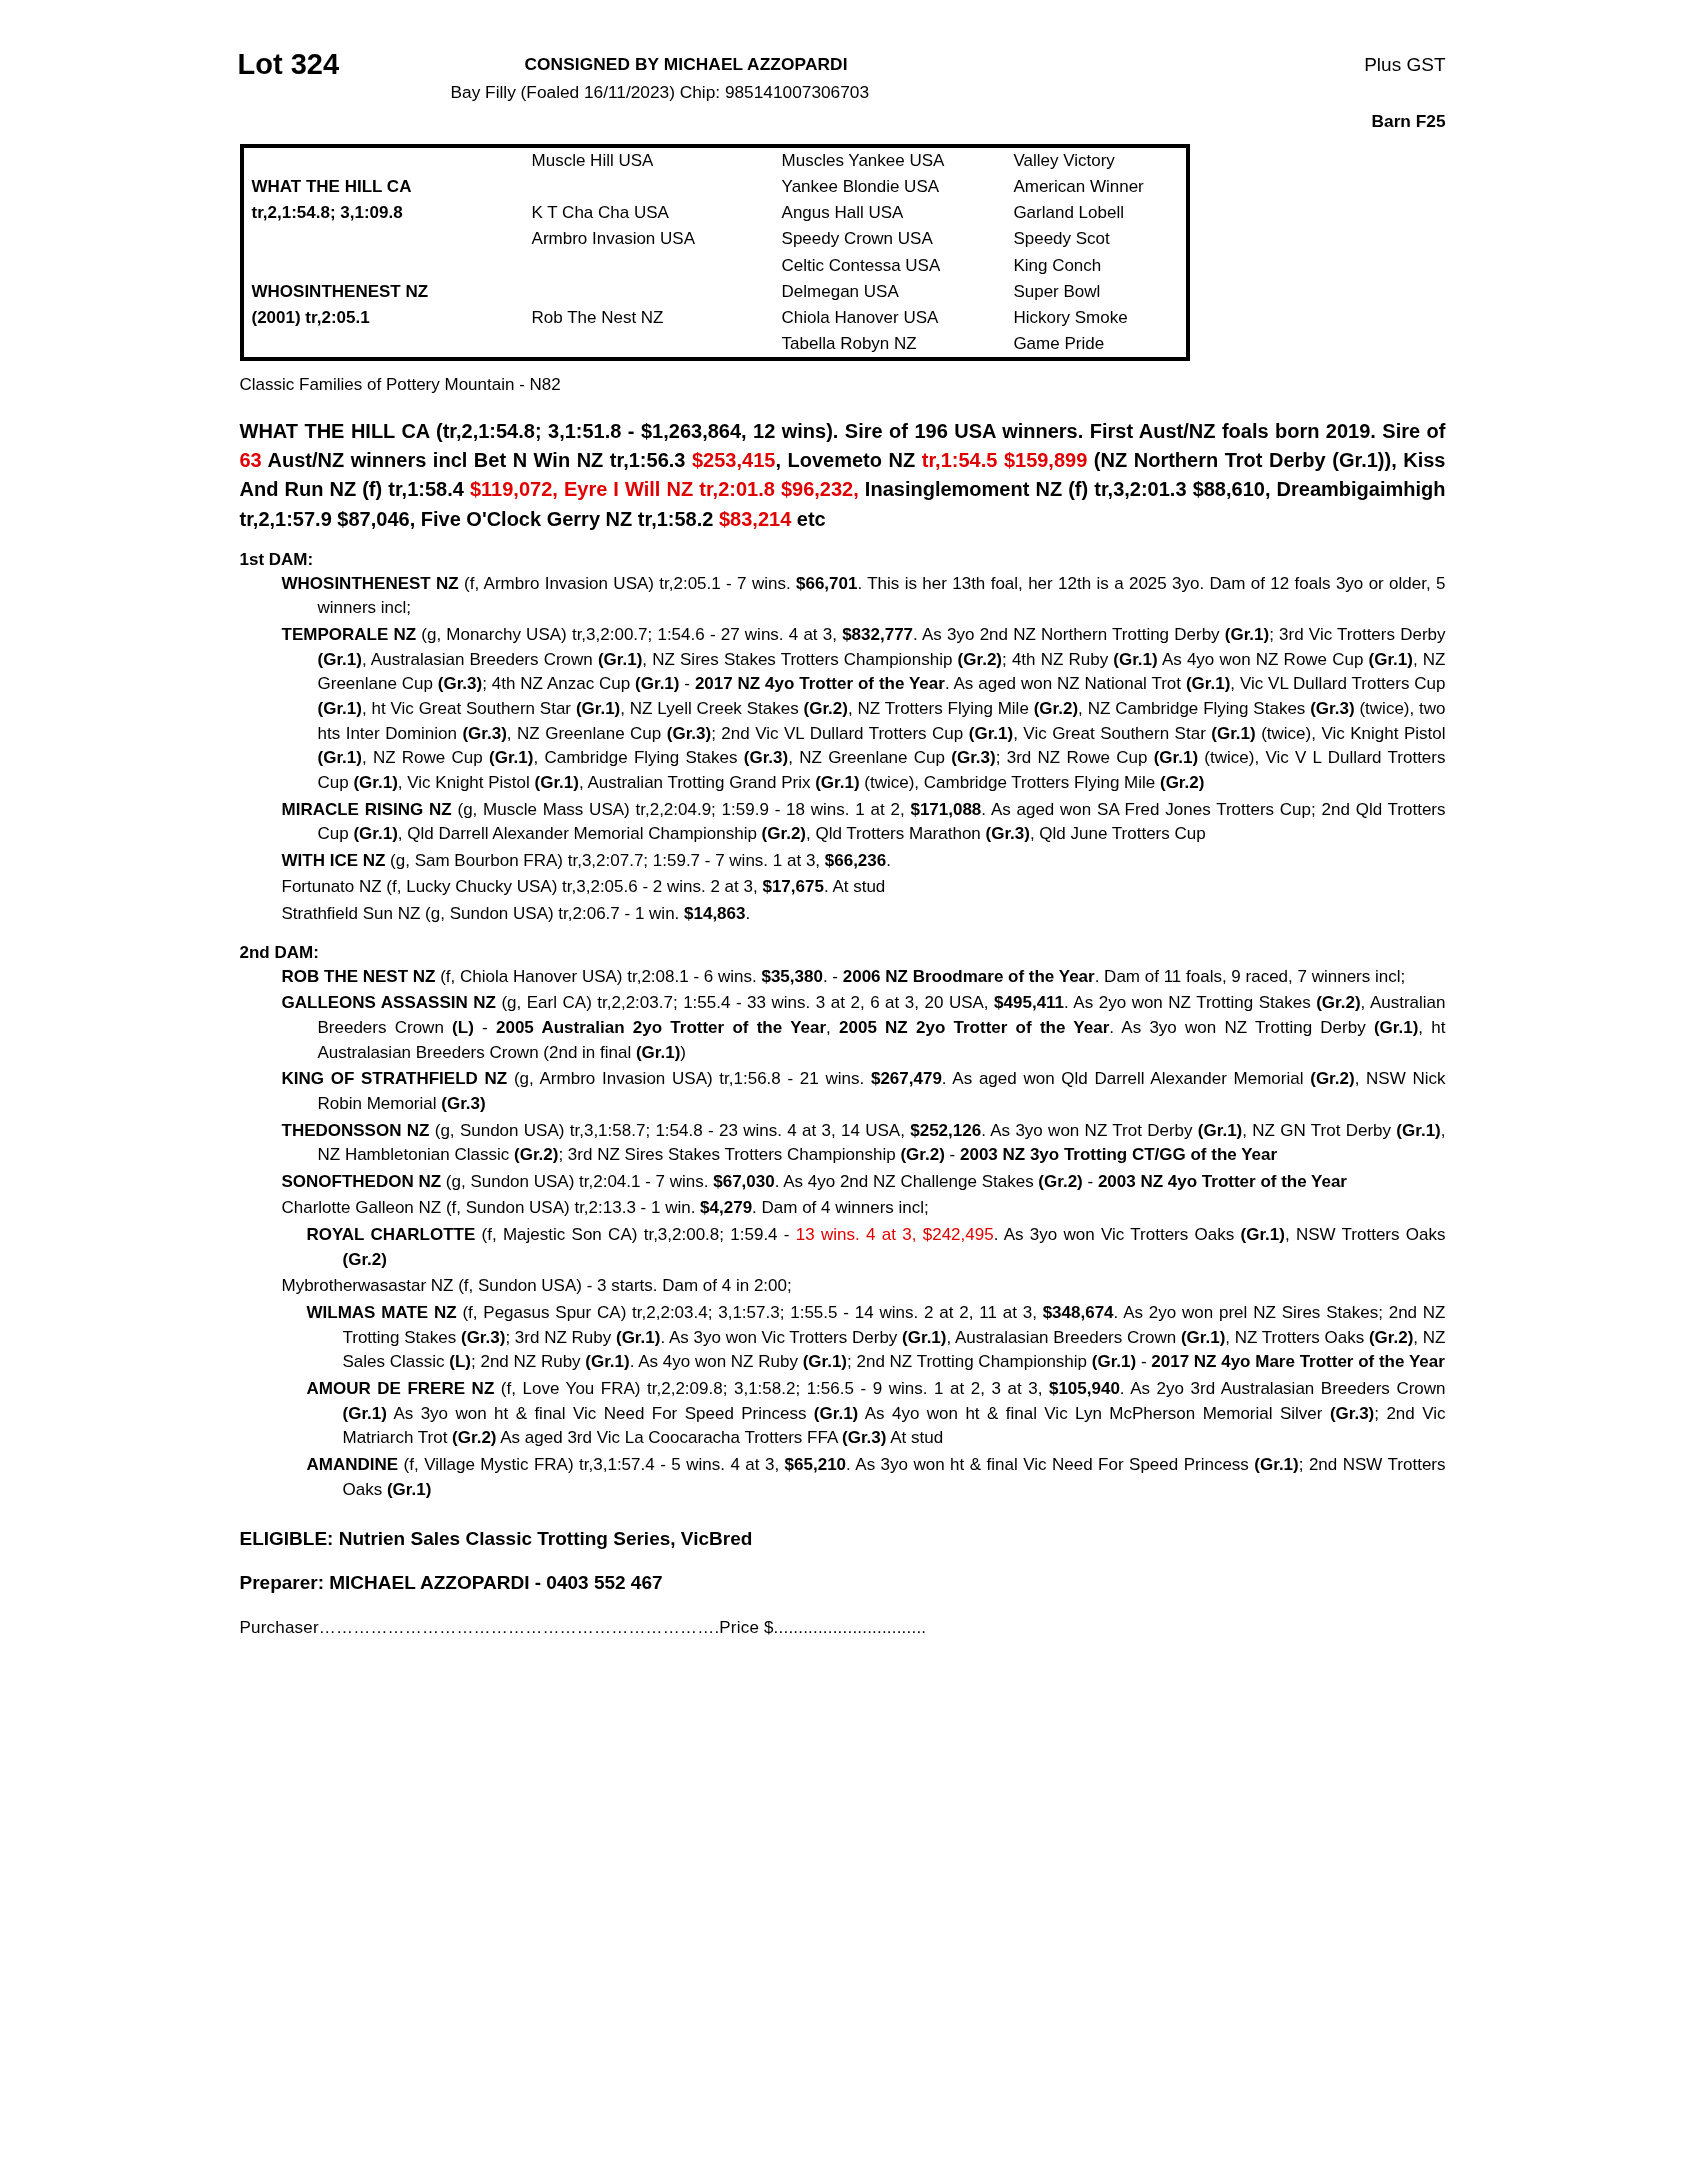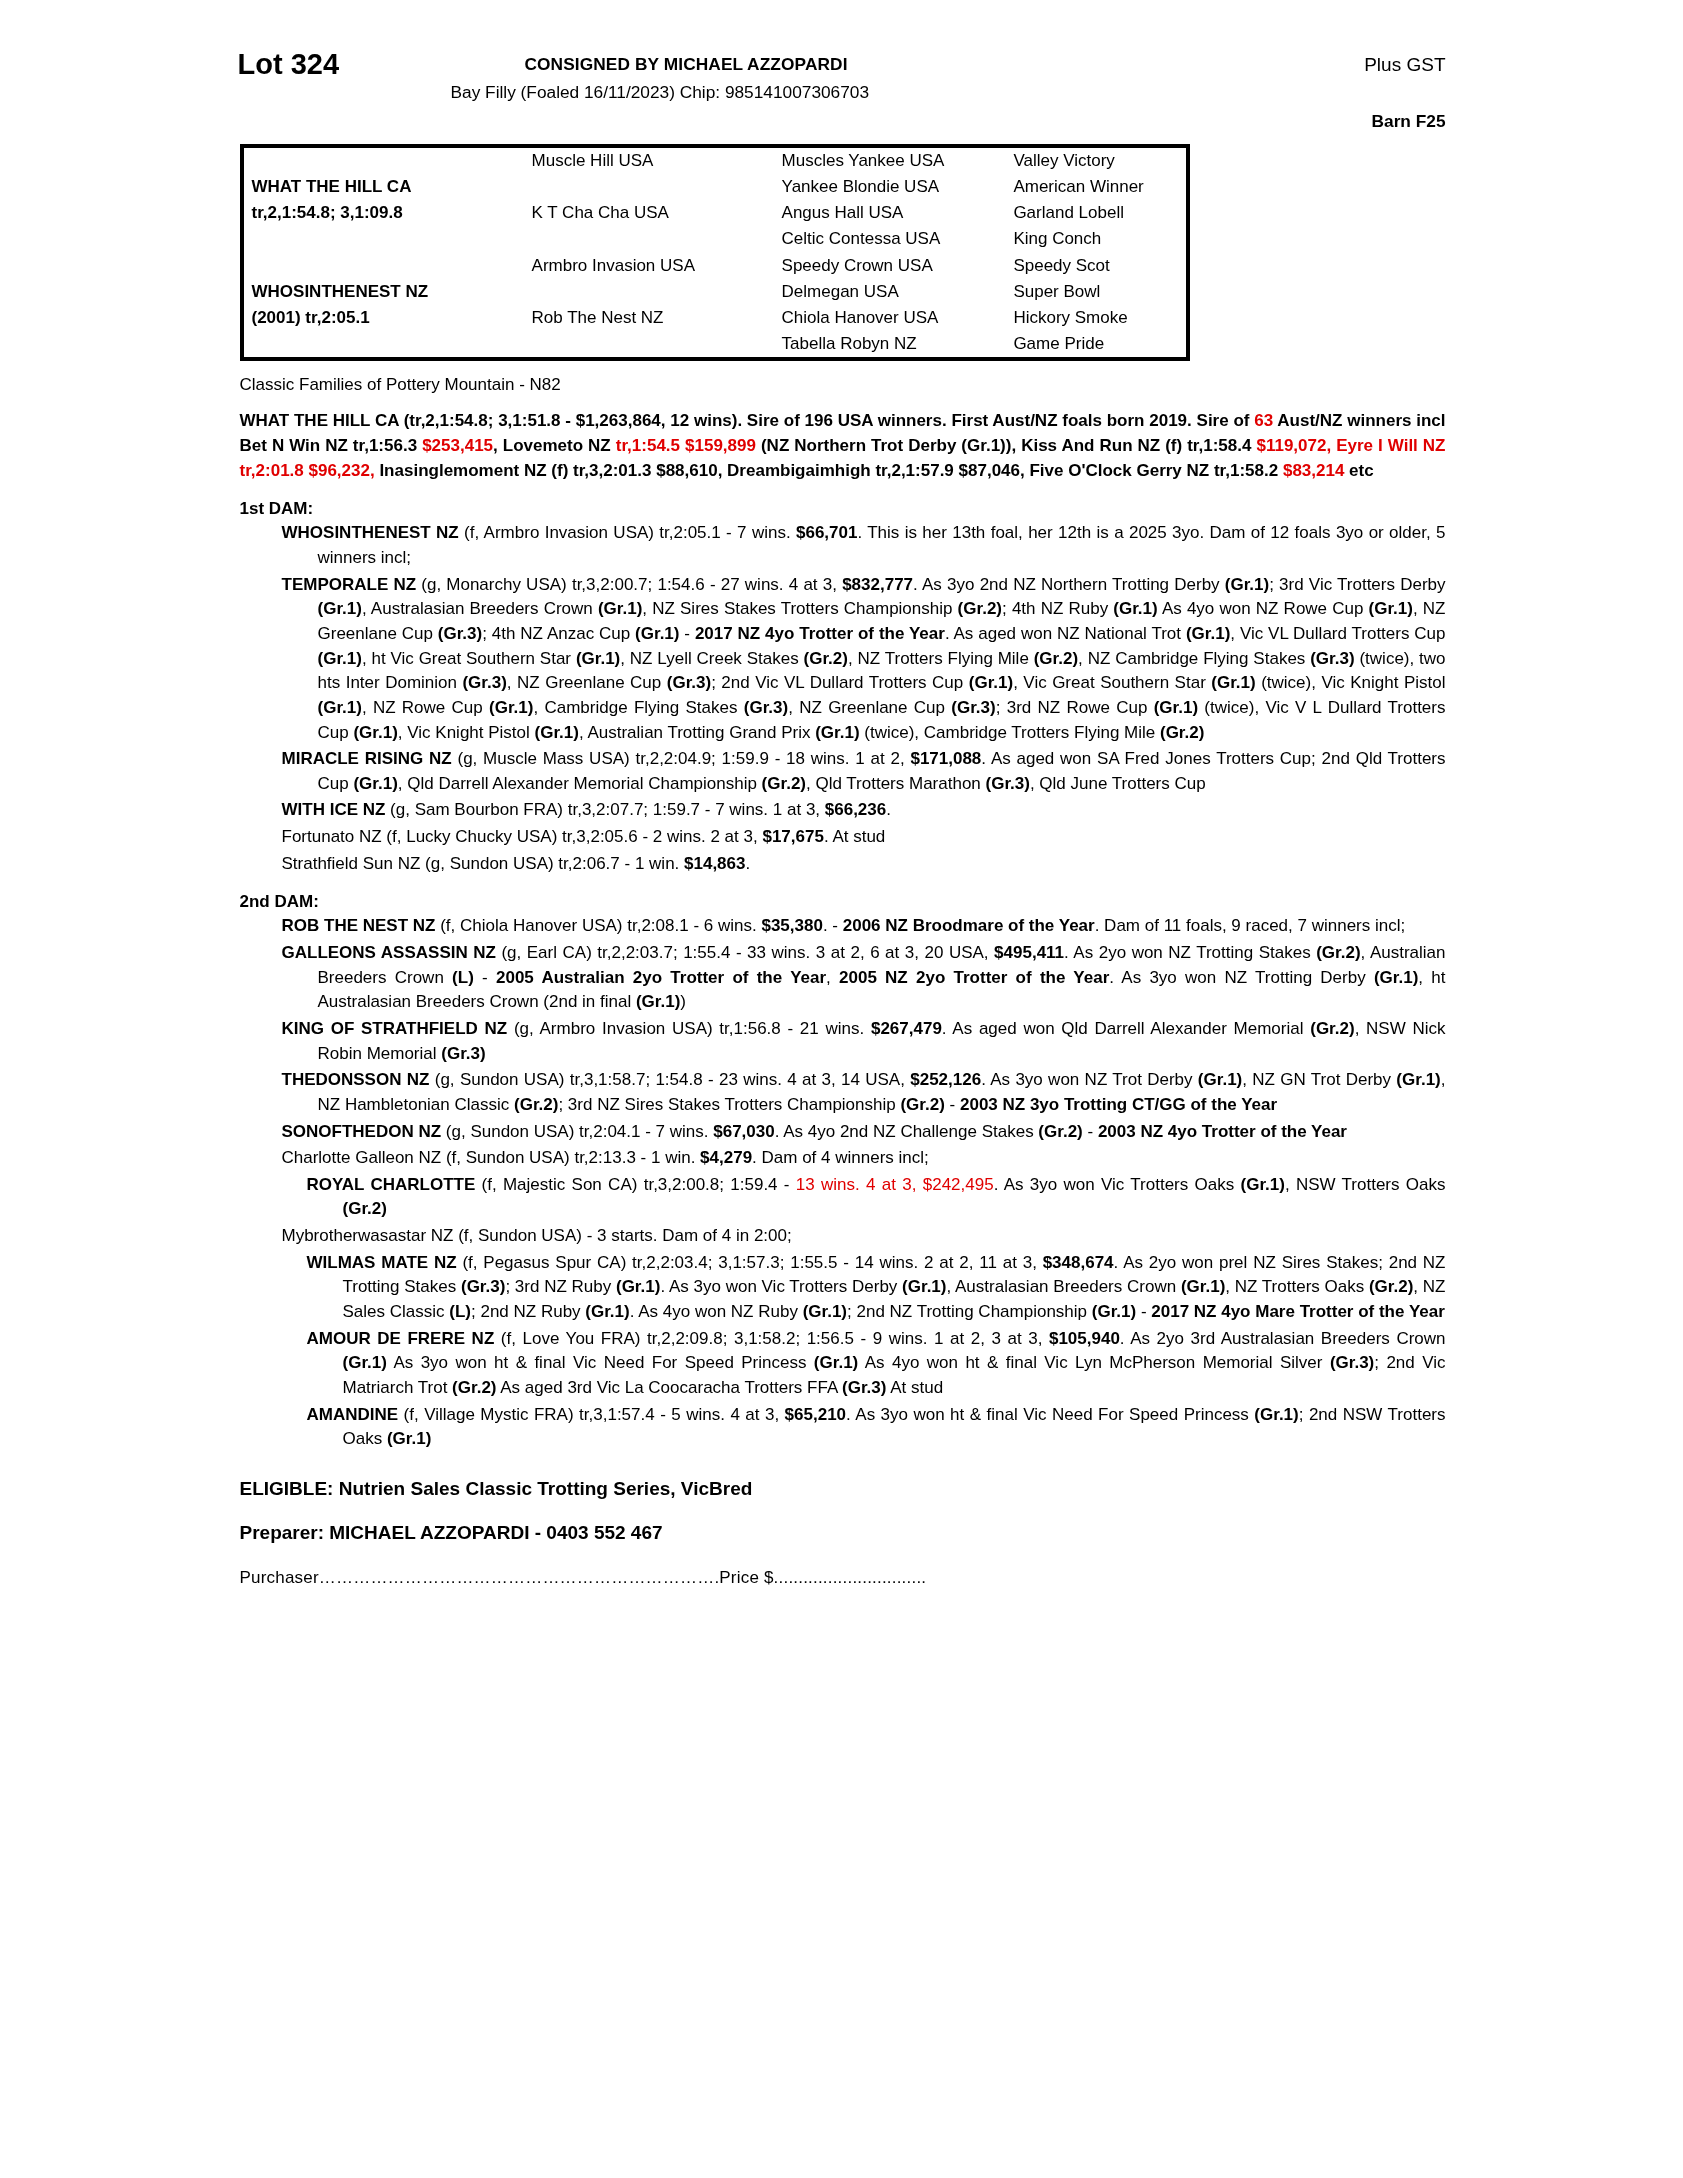--- a/index.html
+++ b/index.html
@@ -89,24 +89,24 @@
   td.c3 { width: 243px; }
   td.c4 { width: 183px; }
   .bold { font-weight: bold; }
   
   .classic {
     margin-top: 14px;
     font-size: 17px;
     padding-left: 2px;
   }
   .para {
-    font-size: 17px;
+    font-size: 20px;
     line-height: 1.46;
     text-align: justify;
-    margin-top: 14px;
+    margin-top: 22px;
     padding-left: 2px;
   }
   .para.sire {
     font-weight: bold;
   }
   .red { color: #e00000; }
   .dam-head {
     font-size: 17px;
     font-weight: bold;
     margin-top: 16px;
@@ -182,29 +182,29 @@
           <td class="c4">American Winner</td>
         </tr>
         <tr>
           <td class="c1 bold">tr,2,1:54.8; 3,1:09.8</td>
           <td class="c2">K T Cha Cha USA</td>
           <td class="c3">Angus Hall USA</td>
           <td class="c4">Garland Lobell</td>
         </tr>
         <tr>
           <td class="c1"></td>
-          <td class="c2"></td>
-          <td class="c3">Celtic Contessa USA</td>
-          <td class="c4">King Conch</td>
-        </tr>
-        <tr>
-          <td class="c1"></td>
           <td class="c2">Armbro Invasion USA</td>
           <td class="c3">Speedy Crown USA</td>
           <td class="c4">Speedy Scot</td>
+        </tr>
+        <tr>
+          <td class="c1"></td>
+          <td class="c2"></td>
+          <td class="c3">Celtic Contessa USA</td>
+          <td class="c4">King Conch</td>
         </tr>
         <tr>
           <td class="c1 bold">WHOSINTHENEST NZ</td>
           <td class="c2"></td>
           <td class="c3">Delmegan USA</td>
           <td class="c4">Super Bowl</td>
         </tr>
         <tr>
           <td class="c1 bold">(2001) tr,2:05.1</td>
           <td class="c2">Rob The Nest NZ</td>

